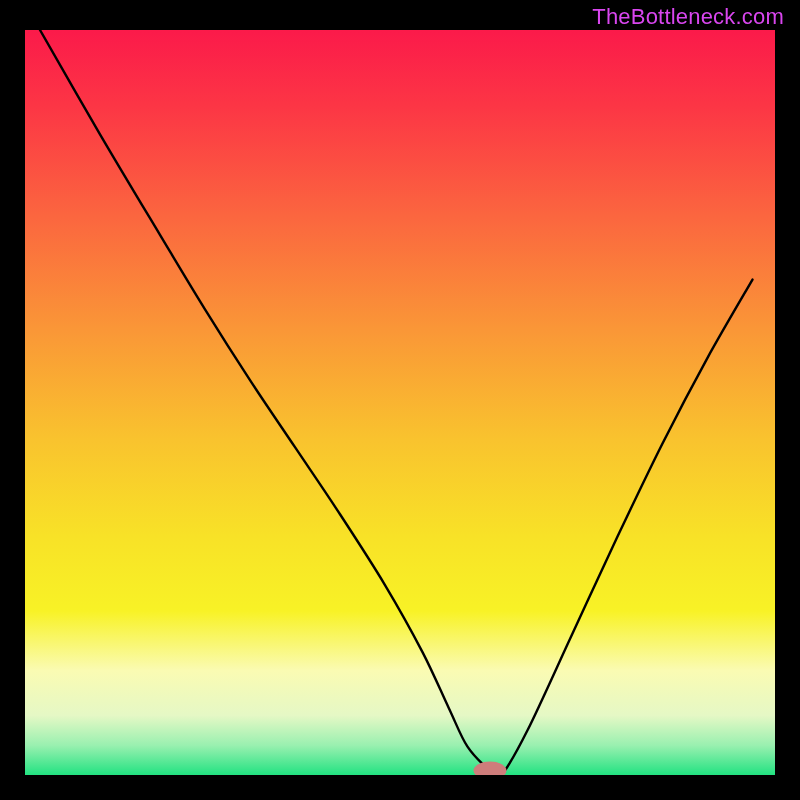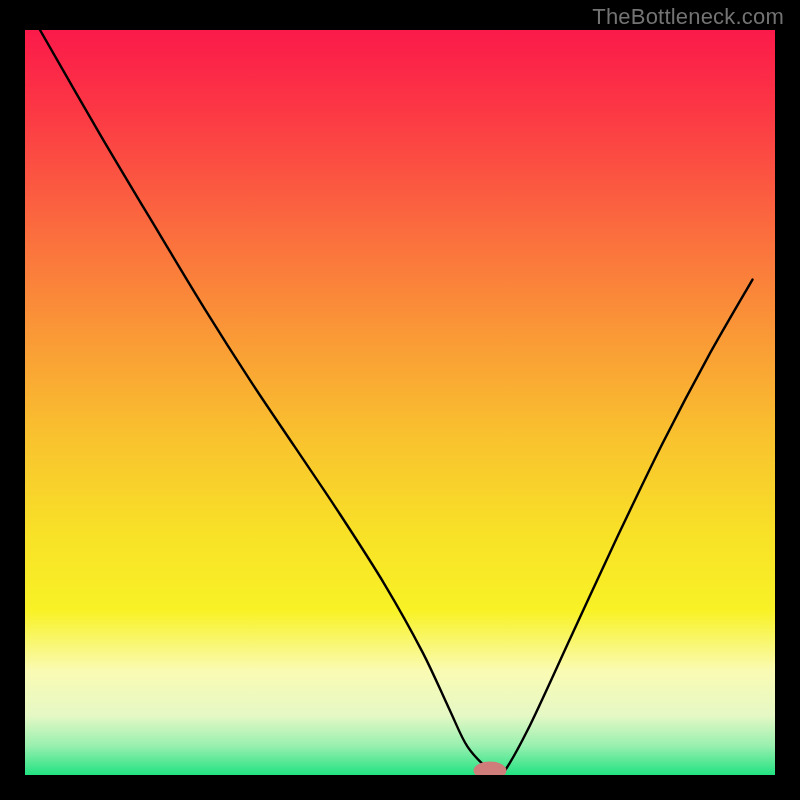--- a/index.html
+++ b/index.html
@@ -14,21 +14,21 @@
   .frame {
     position: relative;
     width: 800px;
     height: 800px;
     background: #000000;
   }
   .watermark {
     position: absolute;
     top: 4px;
     right: 16px;
-    color: #737373;
+    color: #d946ef;
     font-size: 22px;
     font-weight: 500;
     letter-spacing: 0.2px;
     user-select: none;
     z-index: 3;
   }
   svg.chart {
     position: absolute;
     left: 25px;
     top: 30px;

